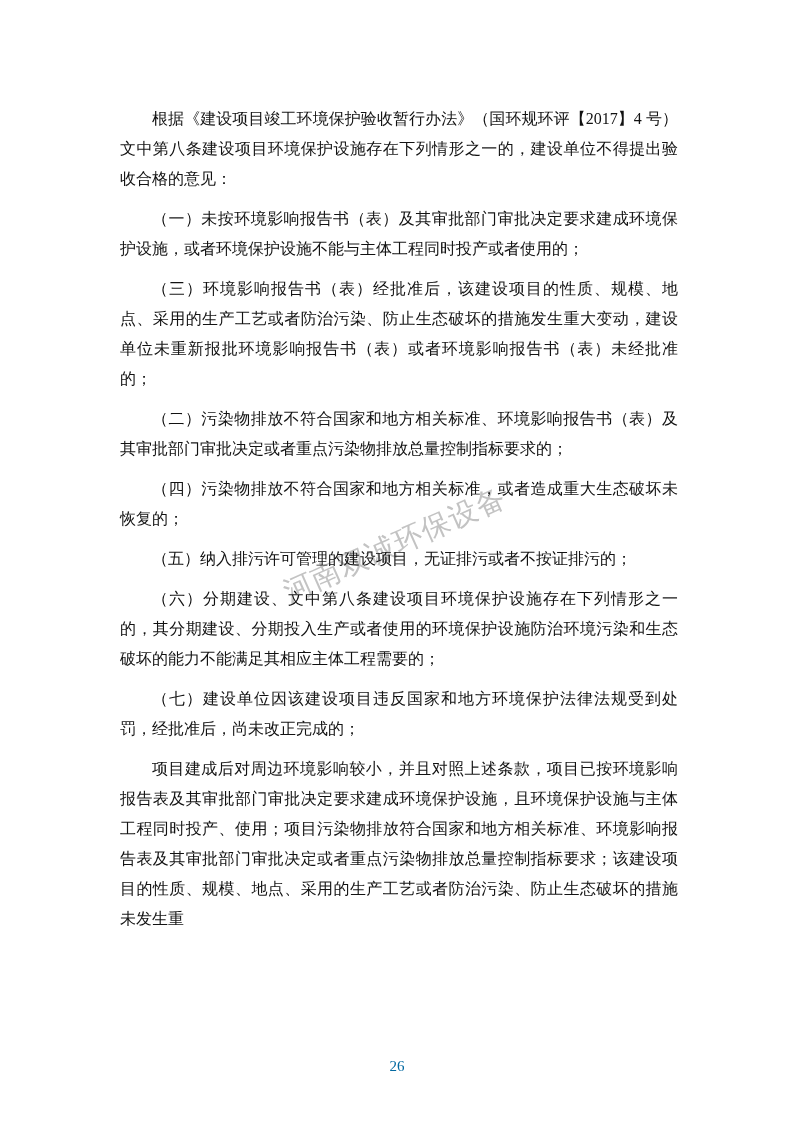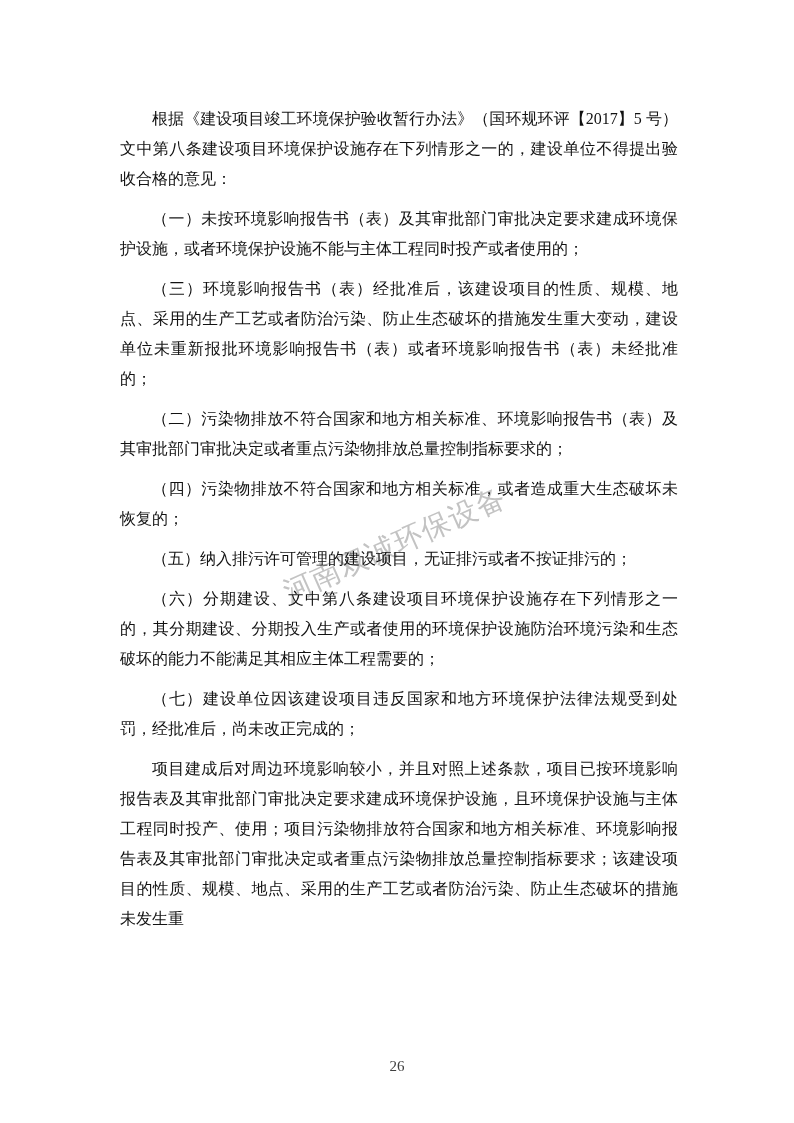--- a/index.html
+++ b/index.html
@@ -48,32 +48,32 @@
     user-select: none;
   }
   .footer {
     position: absolute;
     left: 0;
     right: 0;
     top: 1058px;
     z-index: 1;
     text-align: center;
     font-size: 15px;
-    color: #404040;
+    color: #0369a1;
   }
 </style>
 </head>
 <body>
 
 <div class="page">
 
   <div class="watermark">河南双诚环保设备</div>
 
   <div class="content">
-    <p>根据《建设项目竣工环境保护验收暂行办法》（国环规环评【2017】5 号）文中第八条建设项目环境保护设施存在下列情形之一的，建设单位不得提出验收合格的意见：</p>
+    <p>根据《建设项目竣工环境保护验收暂行办法》（国环规环评【2017】4 号）文中第八条建设项目环境保护设施存在下列情形之一的，建设单位不得提出验收合格的意见：</p>
     <p>（一）未按环境影响报告书（表）及其审批部门审批决定要求建成环境保护设施，或者环境保护设施不能与主体工程同时投产或者使用的；</p>
     <p>（三）环境影响报告书（表）经批准后，该建设项目的性质、规模、地点、采用的生产工艺或者防治污染、防止生态破坏的措施发生重大变动，建设单位未重新报批环境影响报告书（表）或者环境影响报告书（表）未经批准的；</p>
     <p>（二）污染物排放不符合国家和地方相关标准、环境影响报告书（表）及其审批部门审批决定或者重点污染物排放总量控制指标要求的；</p>
     <p>（四）污染物排放不符合国家和地方相关标准，或者造成重大生态破坏未恢复的；</p>
     <p>（五）纳入排污许可管理的建设项目，无证排污或者不按证排污的；</p>
     <p>（六）分期建设、文中第八条建设项目环境保护设施存在下列情形之一的，其分期建设、分期投入生产或者使用的环境保护设施防治环境污染和生态破坏的能力不能满足其相应主体工程需要的；</p>
     <p>（七）建设单位因该建设项目违反国家和地方环境保护法律法规受到处罚，经批准后，尚未改正完成的；</p>
     <p>项目建成后对周边环境影响较小，并且对照上述条款，项目已按环境影响报告表及其审批部门审批决定要求建成环境保护设施，且环境保护设施与主体工程同时投产、使用；项目污染物排放符合国家和地方相关标准、环境影响报告表及其审批部门审批决定或者重点污染物排放总量控制指标要求；该建设项目的性质、规模、地点、采用的生产工艺或者防治污染、防止生态破坏的措施未发生重</p>
   </div>
 

